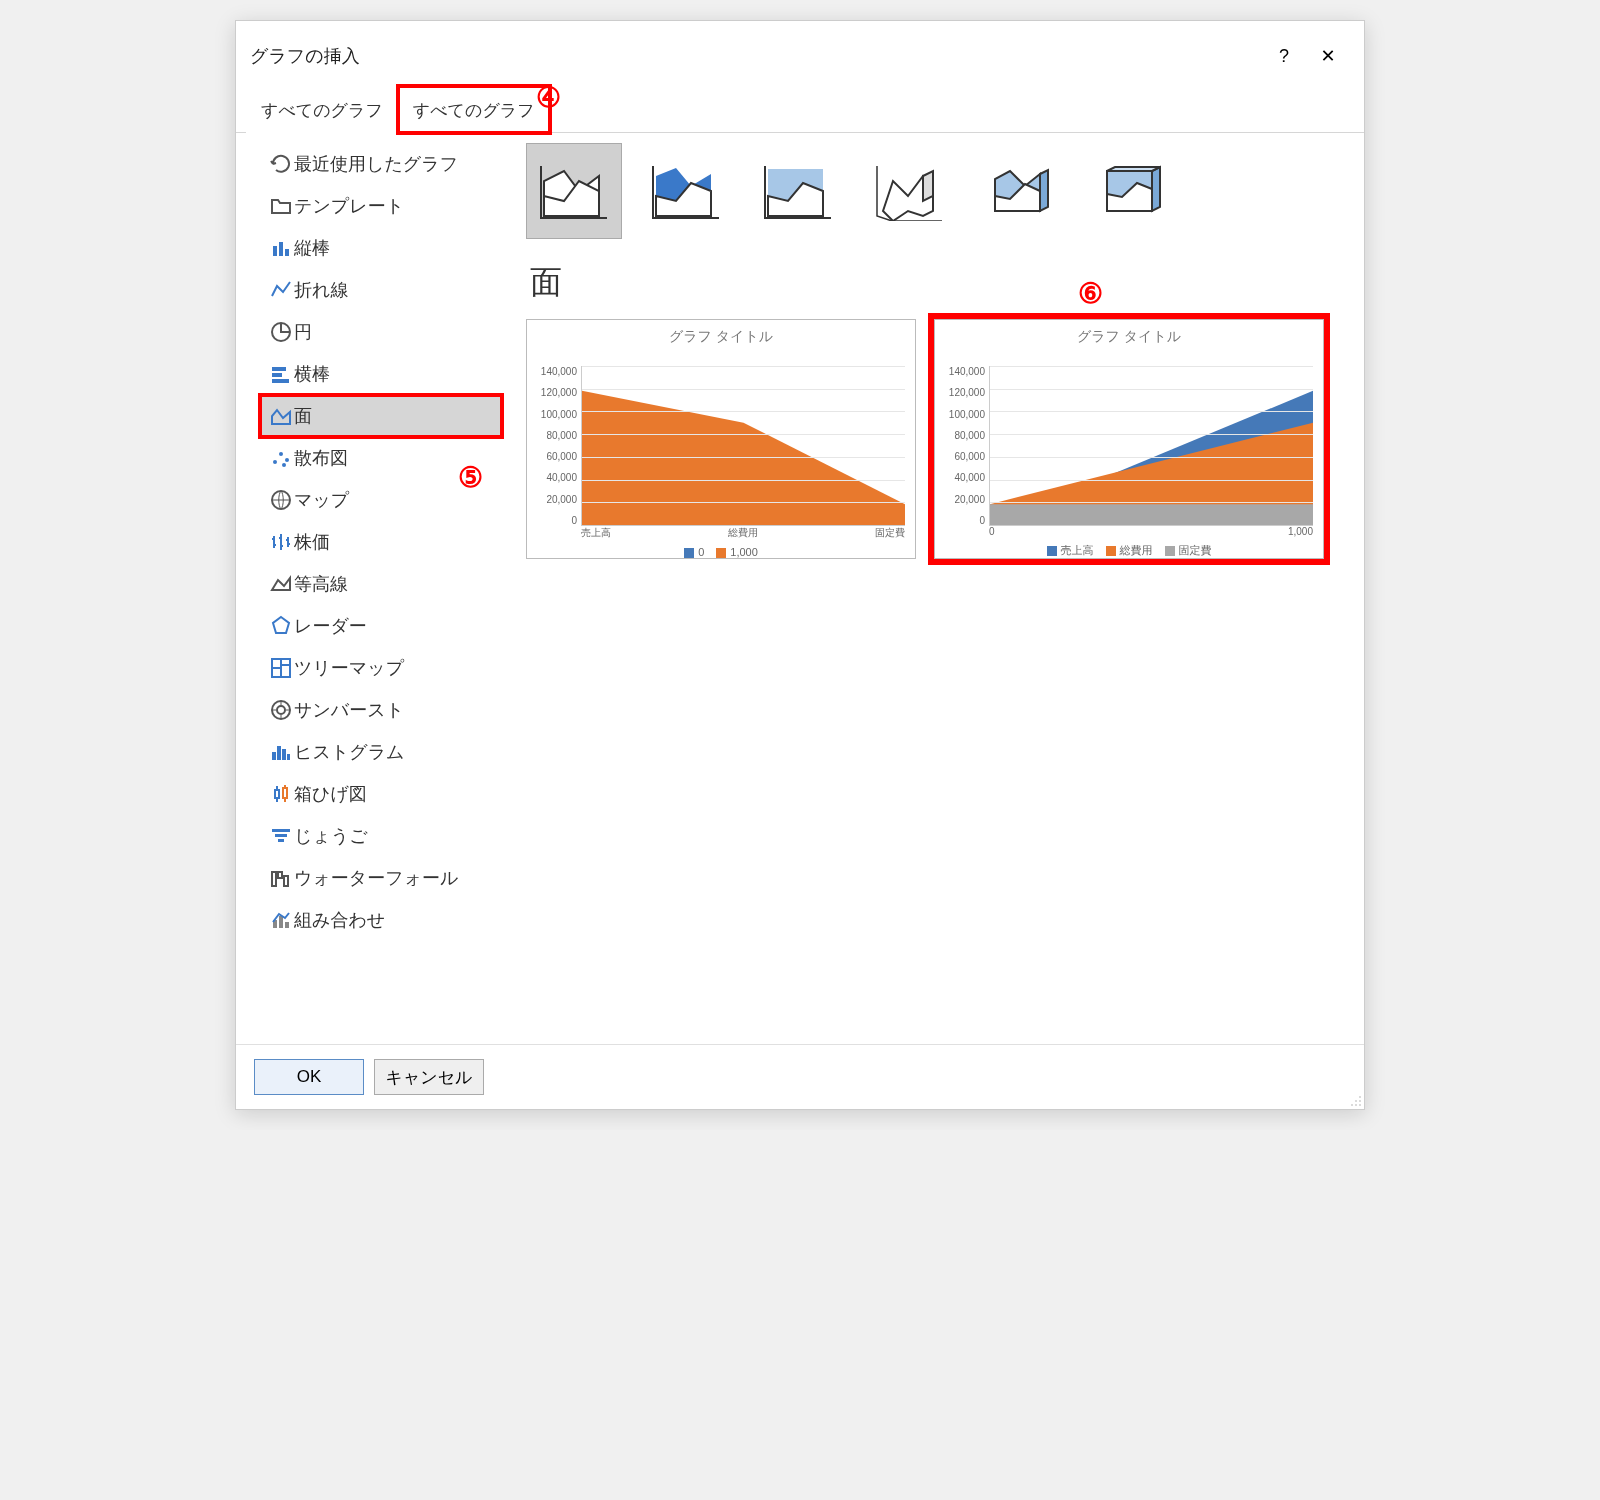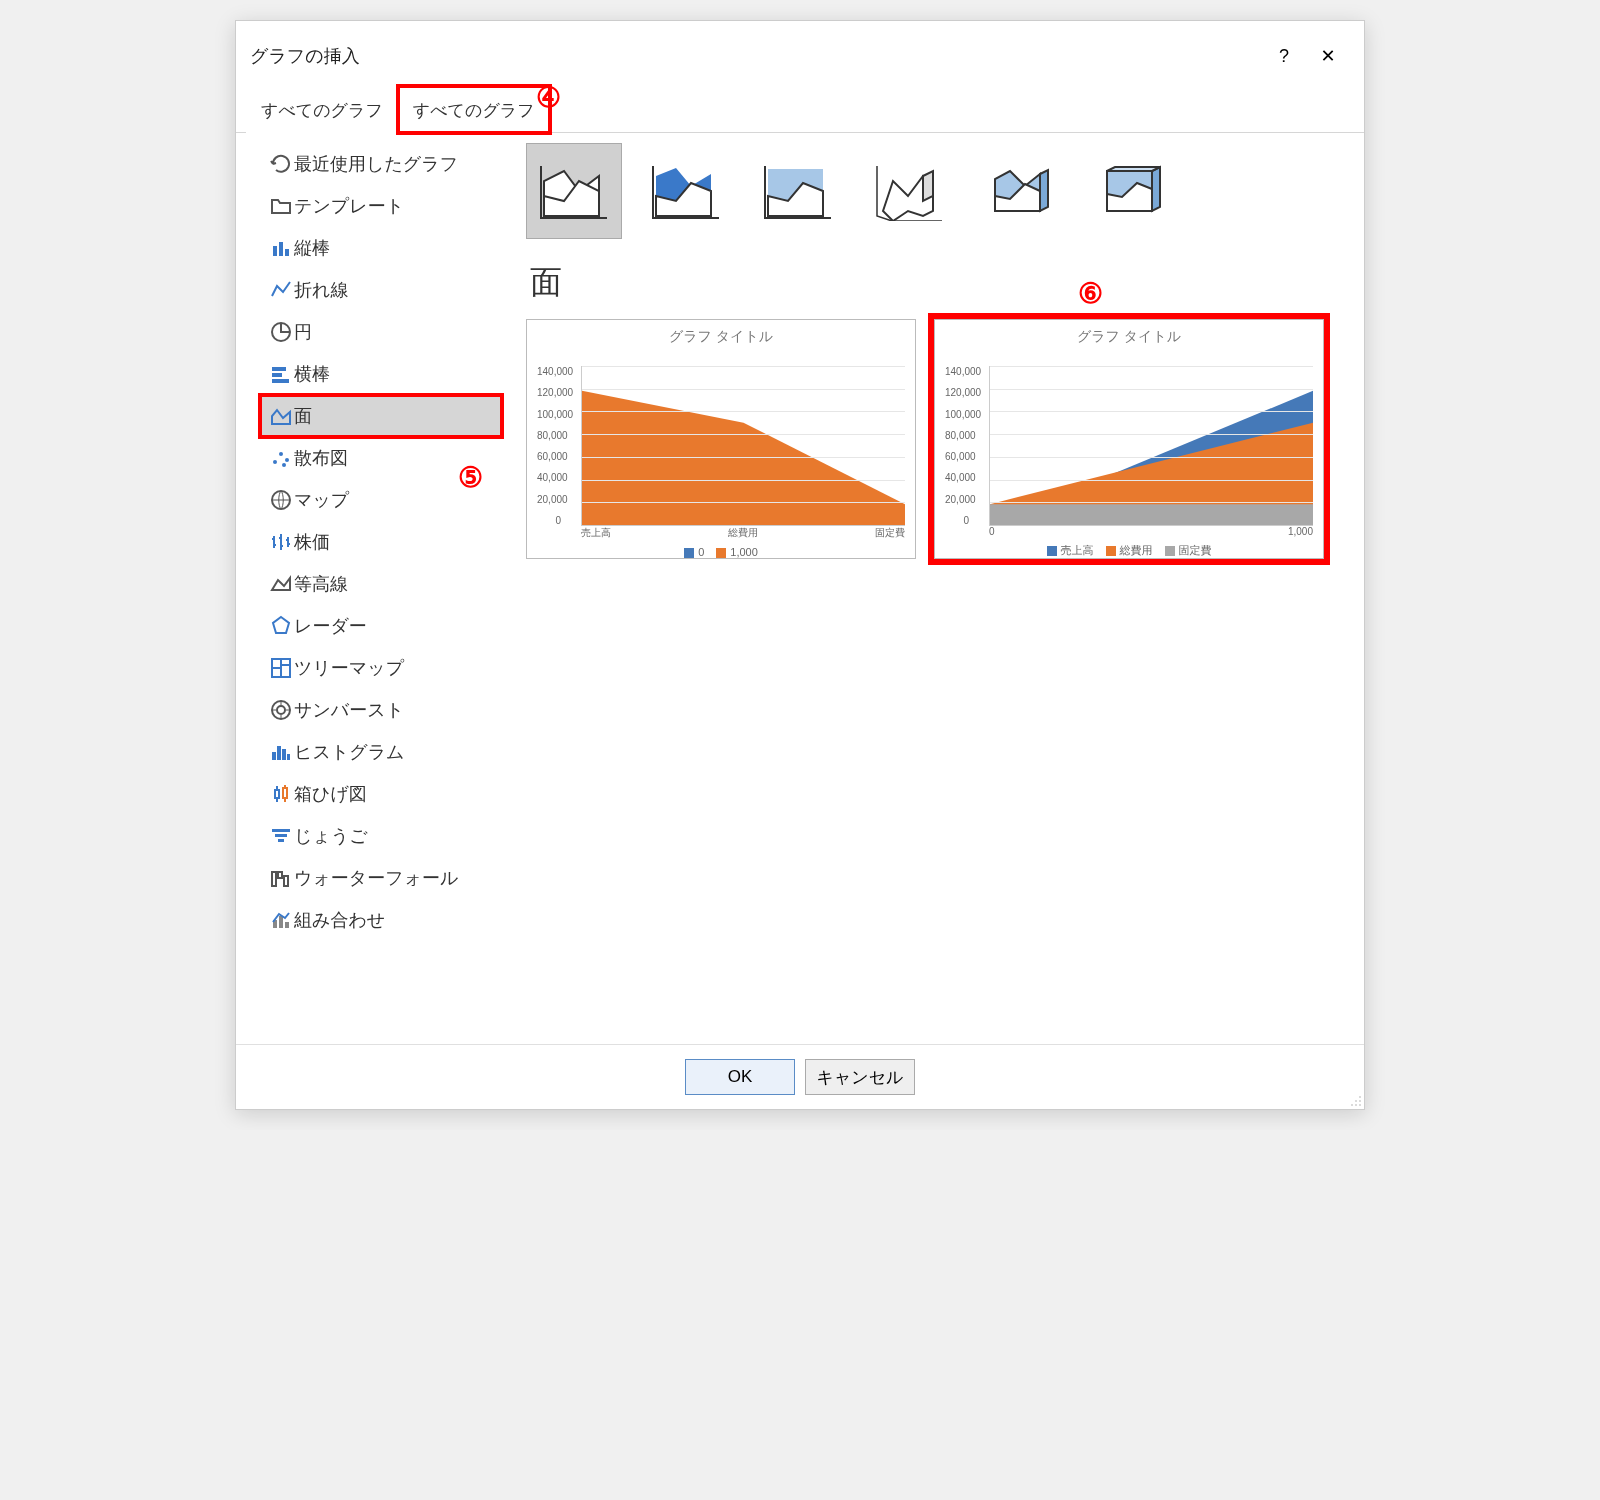--- a/index.html
+++ b/index.html
@@ -144,21 +144,21 @@
     display: flex;
   }
   .yaxis {
     display: flex;
     flex-direction: column;
     justify-content: space-between;
     font-size: 10px;
     color: #666;
     text-align: right;
     width: 44px;
-    padding-right: 20px;
+    padding-right: 4px;
   }
   .plot {
     flex: 1;
     position: relative;
     border-left: 1px solid #ccc;
     border-bottom: 1px solid #ccc;
   }
   .grid-line {
     position: absolute;
     left: 0; right: 0;
@@ -176,21 +176,21 @@
     display: flex;
     justify-content: center;
     gap: 12px;
     font-size: 11px;
     color: #666;
     margin-top: 6px;
   }
   .legend-sw { display: inline-block; width: 10px; height: 10px; margin-right: 4px; vertical-align: middle;}
   .footer {
     display: flex;
-    justify-content: center;
+    justify-content: flex-start;
     gap: 10px;
     padding: 14px 18px;
     border-top: 1px solid #e0e0e0;
   }
   .btn {
     min-width: 110px;
     height: 36px;
     border: 1px solid #aaa;
     background: #efefef;
     font-size: 17px;

